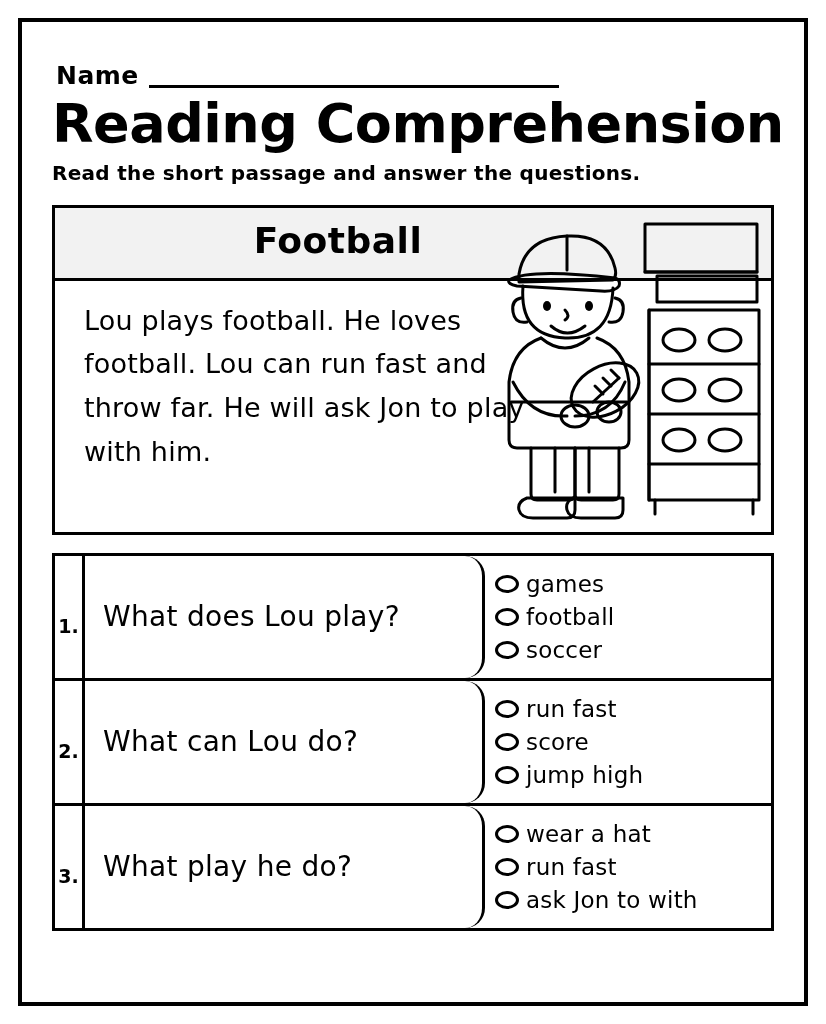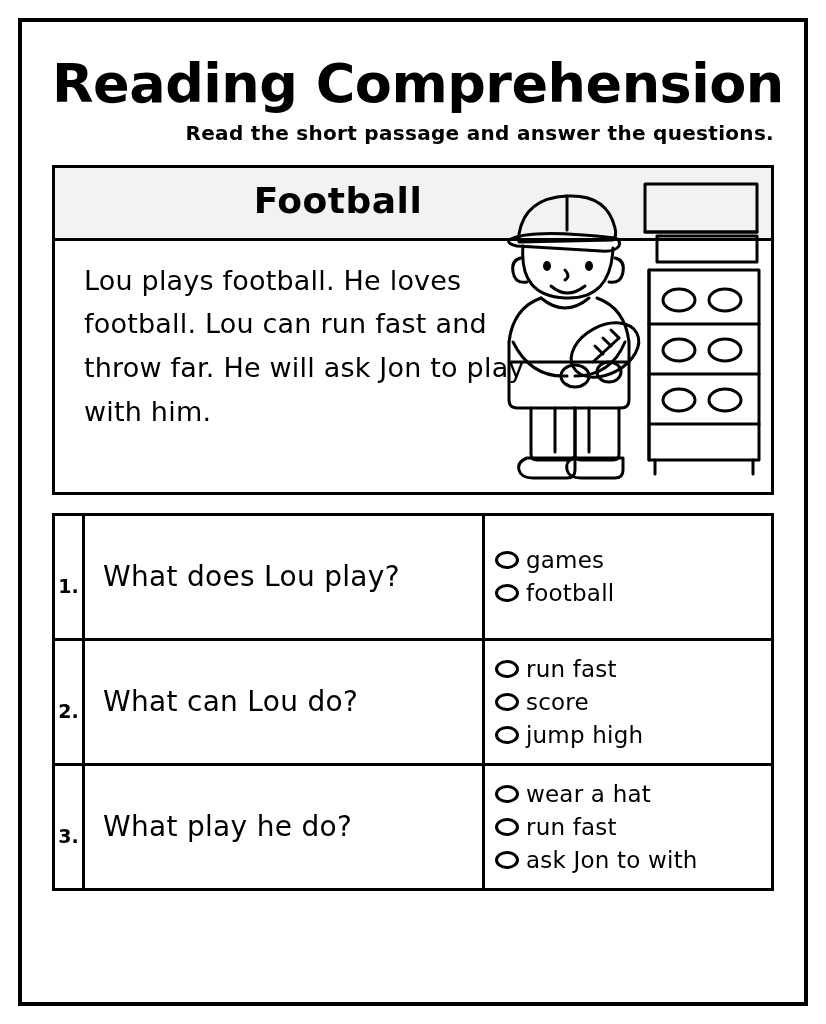--- a/index.html
+++ b/index.html
@@ -56,21 +56,21 @@
   .title {
     font-family: "DejaVu Sans", sans-serif;
     font-size: 54px;
     font-weight: 800;
     letter-spacing: -0.5px;
     line-height: 1.05;
     margin-top: 8px;
     white-space: nowrap;
   }
   .subtitle {
-    text-align: right;
+    text-align: left;
     font-size: 20px;
     font-weight: 600;
     letter-spacing: .3px;
     margin-top: 8px;
   }
 
   
   .passage-box {
     position: relative;
     margin-top: 20px;
@@ -141,20 +141,21 @@
   }
   .q-text {
     flex: 1 1 auto;
     display: flex;
     align-items: center;
     padding-left: 18px;
     font-size: 28px;
     font-weight: 500;
     letter-spacing: .3px;
     border-right: 3px solid #000;
+    border-radius: 20px;
   }
   .q-options {
     flex: 0 0 276px;
     padding: 10px 0 10px 10px;
     display: flex;
     flex-direction: column;
     justify-content: center;
     gap: 7px;
   }
   .opt {
@@ -174,20 +175,24 @@
     border-radius: 50%;
     box-sizing: border-box;
   }
 </style>
 </head>
 <body>
 
 <div class="page">
   <div class="sheet">
 
+    <div class="name-row">
+      <div class="name-label">Name</div>
+      <div class="name-line"></div>
+    </div>
 
     <div class="title">Reading Comprehension</div>
     <div class="subtitle">Read the short passage and answer the questions.</div>
 
     <div class="passage-box">
       <div class="passage-title-bar">
         <div class="passage-title">Football</div>
       </div>
       <div class="passage-text">Lou plays football. He loves football.  Lou can run fast and throw far.  He will ask Jon to play with him.</div>
 
@@ -259,20 +264,24 @@
         <div class="q-text">What does Lou play?</div>
         <div class="q-options">
           <div class="opt">
             <span class="bubble"></span>
             <span>games</span>
           </div>
           <div class="opt">
             <span class="bubble"></span>
             <span>football</span>
           </div>
+          <div class="opt">
+            <span class="bubble"></span>
+            <span>soccer</span>
+          </div>
         </div>
       </div>
 
       <div class="q-row">
         <div class="q-num">2.</div>
         <div class="q-text">What can Lou do?</div>
         <div class="q-options">
           <div class="opt">
             <span class="bubble"></span>
             <span>run fast</span>

